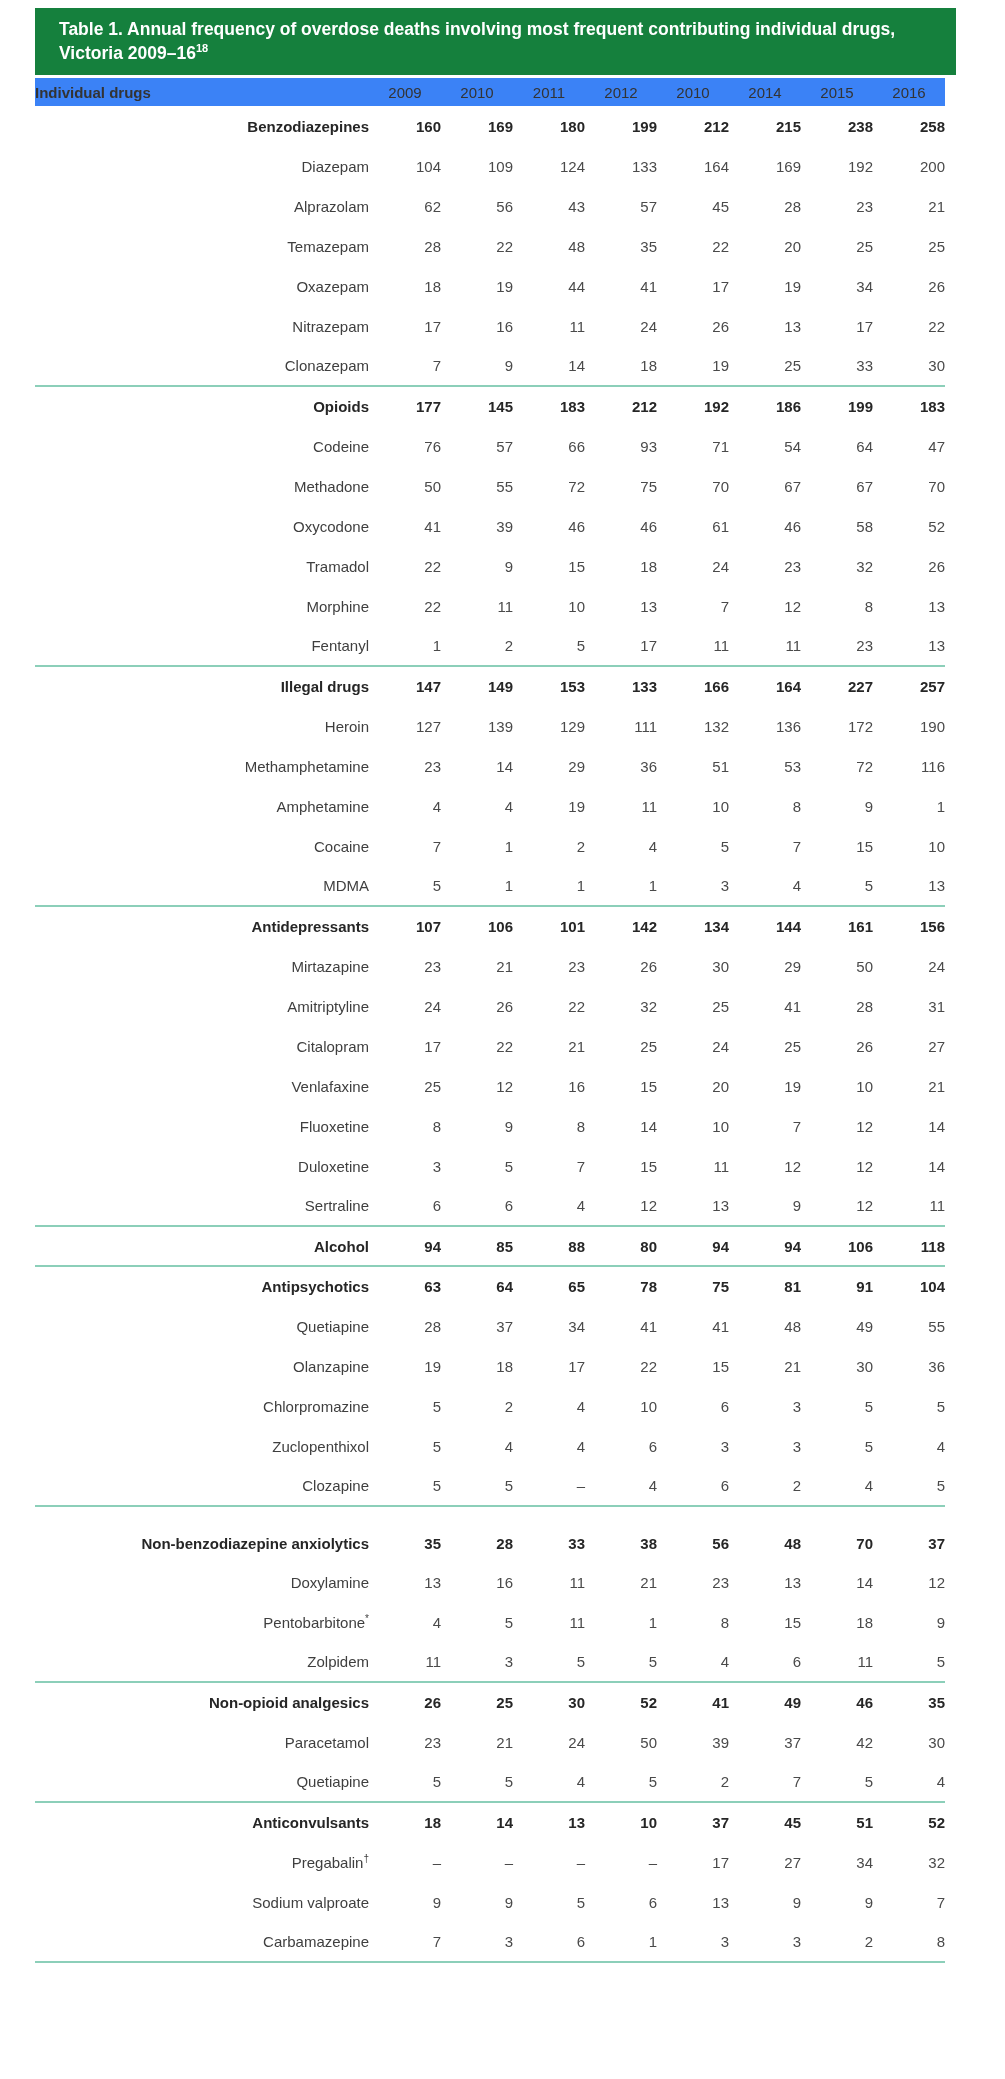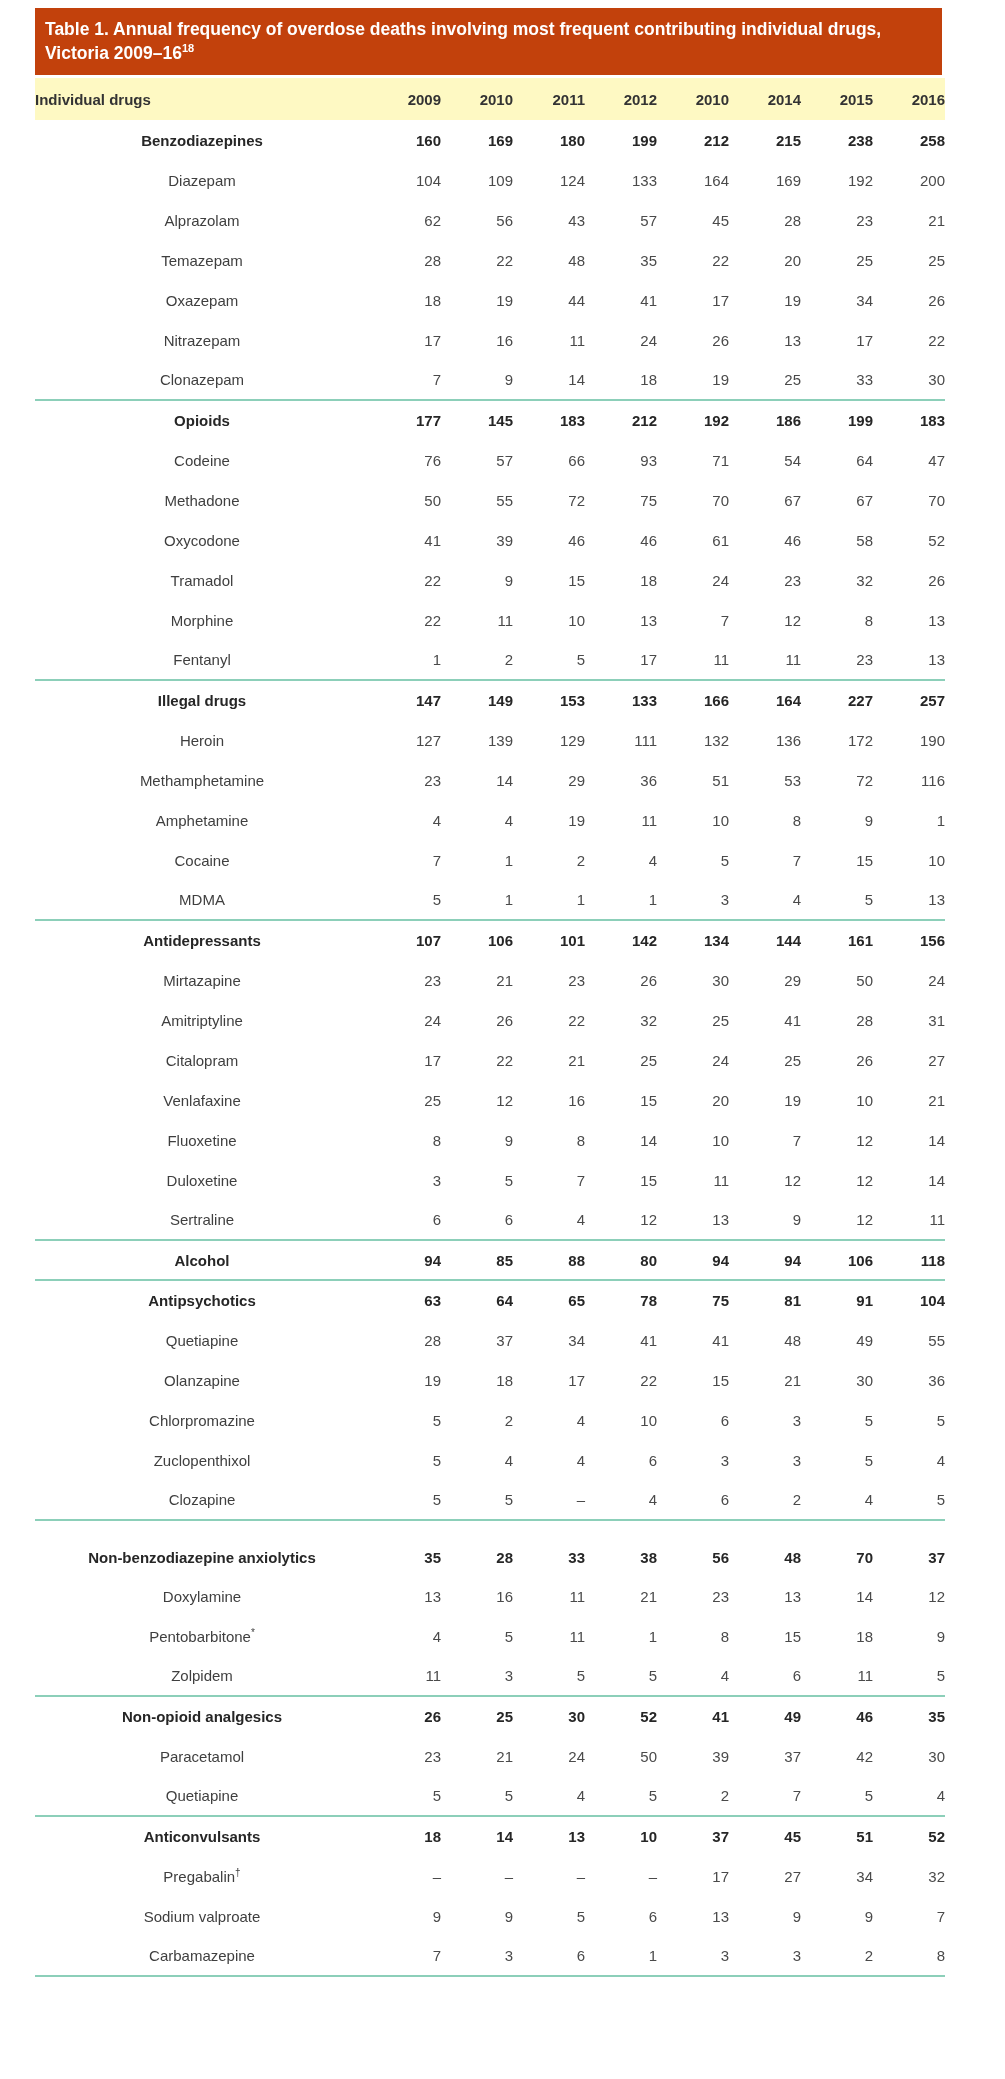--- a/index.html
+++ b/index.html
@@ -3,58 +3,58 @@
 <meta charset="utf-8">
 <style>
   html,body{margin:0;padding:0;background:#ffffff;}
   body{
     width:1005px;height:2079px;
     font-family:"Liberation Sans","DejaVu Sans",sans-serif;
     -webkit-font-smoothing:antialiased;
   }
   .page{padding:8px 60px 0 35px;}
   .title-bar{
-    background:#c2410c;
+    background:#15803d;
     color:#ffffff;
     font-weight:bold;
     font-size:17.5px;
     line-height:1.38;
-    padding:9px 16px 10px 10px;
+    padding:9px 16px 10px 24px;
     width:881px;
     margin-bottom:3px;
   }
   .title-bar sup{font-size:11px;}
   table.freq{
     width:910px;
     border-collapse:collapse;
     table-layout:fixed;
   }
   table.freq th, table.freq td{
     font-size:15px;
     vertical-align:middle;
     padding:0;
   }
-  thead tr{background:#fef9c3;height:42px;}
+  thead tr{background:#3b82f6;height:28px;}
   th.col-drug{
     text-align:left;
     font-weight:bold;
     color:#333333;
     padding-left:13px;
     width:334px;
   }
   th.col-year{
-    text-align:right;
-    font-weight:bold;
+    text-align:center;
+    font-weight:normal;
     color:#333333;
     width:72px;
     padding-right:2px;
   }
   tbody tr{height:40px;}
   td.drug-label{
-    text-align:center;
+    text-align:right;
     color:#3f3f3f;
     padding-left:13px;
   }
   td.value-cell{
     text-align:right;
     color:#4a4a4a;
     padding-right:2px;
   }
   tr.bold-row td{font-weight:bold;color:#262626;}
   tr.section-end td{border-bottom:2px solid #8ccfb9;}

